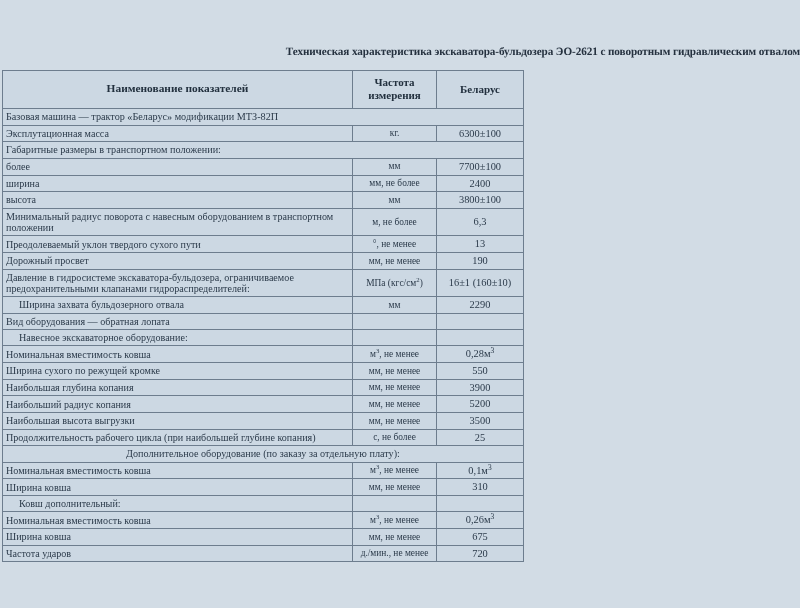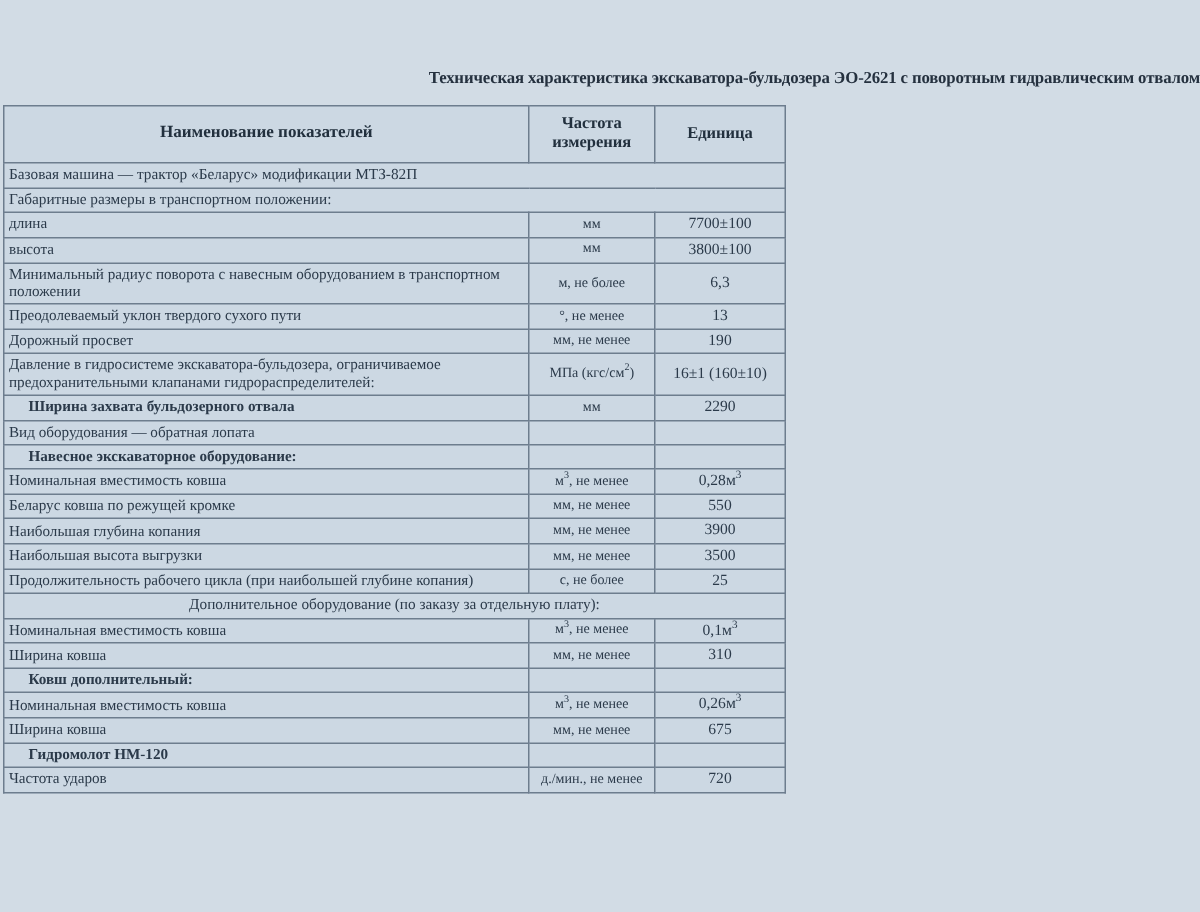--- a/index.html
+++ b/index.html
@@ -67,21 +67,21 @@
     line-height: 1.2;
     color: #22303e;
   }
   table.spec thead th.h-name { font-size: 11.4px; margin-top: 16px; }
 
   td.name   { text-align: left; }
   td.unit   { text-align: center; font-size: 9.4px; }
   td.value  { text-align: center; font-size: 10.4px; }
 
   tr.section td.name,
-  td.name.bold { font-weight: bold; padding-left: 16px; }
+  td.name.bold { font-weight: normal; padding-left: 16px; }
 
   td.full {
     text-align: center;
     font-size: 10.2px;
   }
   td.span-left {
     text-align: left;
   }
 
   sup { font-size: 72%; vertical-align: super; line-height: 0; }
@@ -106,34 +106,44 @@
       <col class="c-unit">
       <col class="c-value">
     </colgroup>
     <thead>
       <tr>
         <th class="h-name">Наименование показателей</th>
         <th>
           <span>Частота</span><br>
           <span>измерения</span>
         </th>
-        <th>Единица</th>
+        <th>Беларус</th>
       </tr>
     </thead>
     <tbody id="spec-body">
         <tr>
           <td colspan="3" class="full span-left">Базовая машина — трактор «Беларус» модификации МТЗ-82П</td>
         </tr>
         <tr>
+          <td class="name">Эксплутационная масса</td>
+          <td class="unit">кг.</td>
+          <td class="value">6300±100</td>
+        </tr>
+        <tr>
           <td colspan="3" class="full span-left">Габаритные размеры в транспортном положении:</td>
         </tr>
         <tr>
-          <td class="name">длина</td>
+          <td class="name">более</td>
           <td class="unit">мм</td>
           <td class="value">7700±100</td>
+        </tr>
+        <tr>
+          <td class="name">ширина</td>
+          <td class="unit">мм, не более</td>
+          <td class="value">2400</td>
         </tr>
         <tr>
           <td class="name">высота</td>
           <td class="unit">мм</td>
           <td class="value">3800±100</td>
         </tr>
         <tr class="tall">
           <td class="name">Минимальный радиус поворота с навесным оборудованием в транспортном положении</td>
           <td class="unit">м, не более</td>
           <td class="value">6,3</td>
@@ -167,28 +177,33 @@
           <td class="name bold">Навесное экскаваторное оборудование:</td>
           <td class="unit"></td>
           <td class="value"></td>
         </tr>
         <tr>
           <td class="name">Номинальная вместимость ковша</td>
           <td class="unit">м<sup>3</sup>, не менее</td>
           <td class="value">0,28м<sup>3</sup></td>
         </tr>
         <tr>
-          <td class="name">Беларус ковша по режущей кромке</td>
+          <td class="name">Ширина сухого по режущей кромке</td>
           <td class="unit">мм, не менее</td>
           <td class="value">550</td>
         </tr>
         <tr>
           <td class="name">Наибольшая глубина копания</td>
           <td class="unit">мм, не менее</td>
           <td class="value">3900</td>
+        </tr>
+        <tr>
+          <td class="name">Наибольший радиус копания</td>
+          <td class="unit">мм, не менее</td>
+          <td class="value">5200</td>
         </tr>
         <tr>
           <td class="name">Наибольшая высота выгрузки</td>
           <td class="unit">мм, не менее</td>
           <td class="value">3500</td>
         </tr>
         <tr>
           <td class="name">Продолжительность рабочего цикла (при наибольшей глубине копания)</td>
           <td class="unit">с, не более</td>
           <td class="value">25</td>
@@ -215,24 +230,19 @@
           <td class="name">Номинальная вместимость ковша</td>
           <td class="unit">м<sup>3</sup>, не менее</td>
           <td class="value">0,26м<sup>3</sup></td>
         </tr>
         <tr>
           <td class="name">Ширина ковша</td>
           <td class="unit">мм, не менее</td>
           <td class="value">675</td>
         </tr>
         <tr>
-          <td class="name bold">Гидромолот НМ-120</td>
-          <td class="unit"></td>
-          <td class="value"></td>
-        </tr>
-        <tr>
           <td class="name">Частота ударов</td>
           <td class="unit">д./мин., не менее</td>
           <td class="value">720</td>
         </tr>
       </tbody>
   </table>
 </div>
 
 </body></html>

